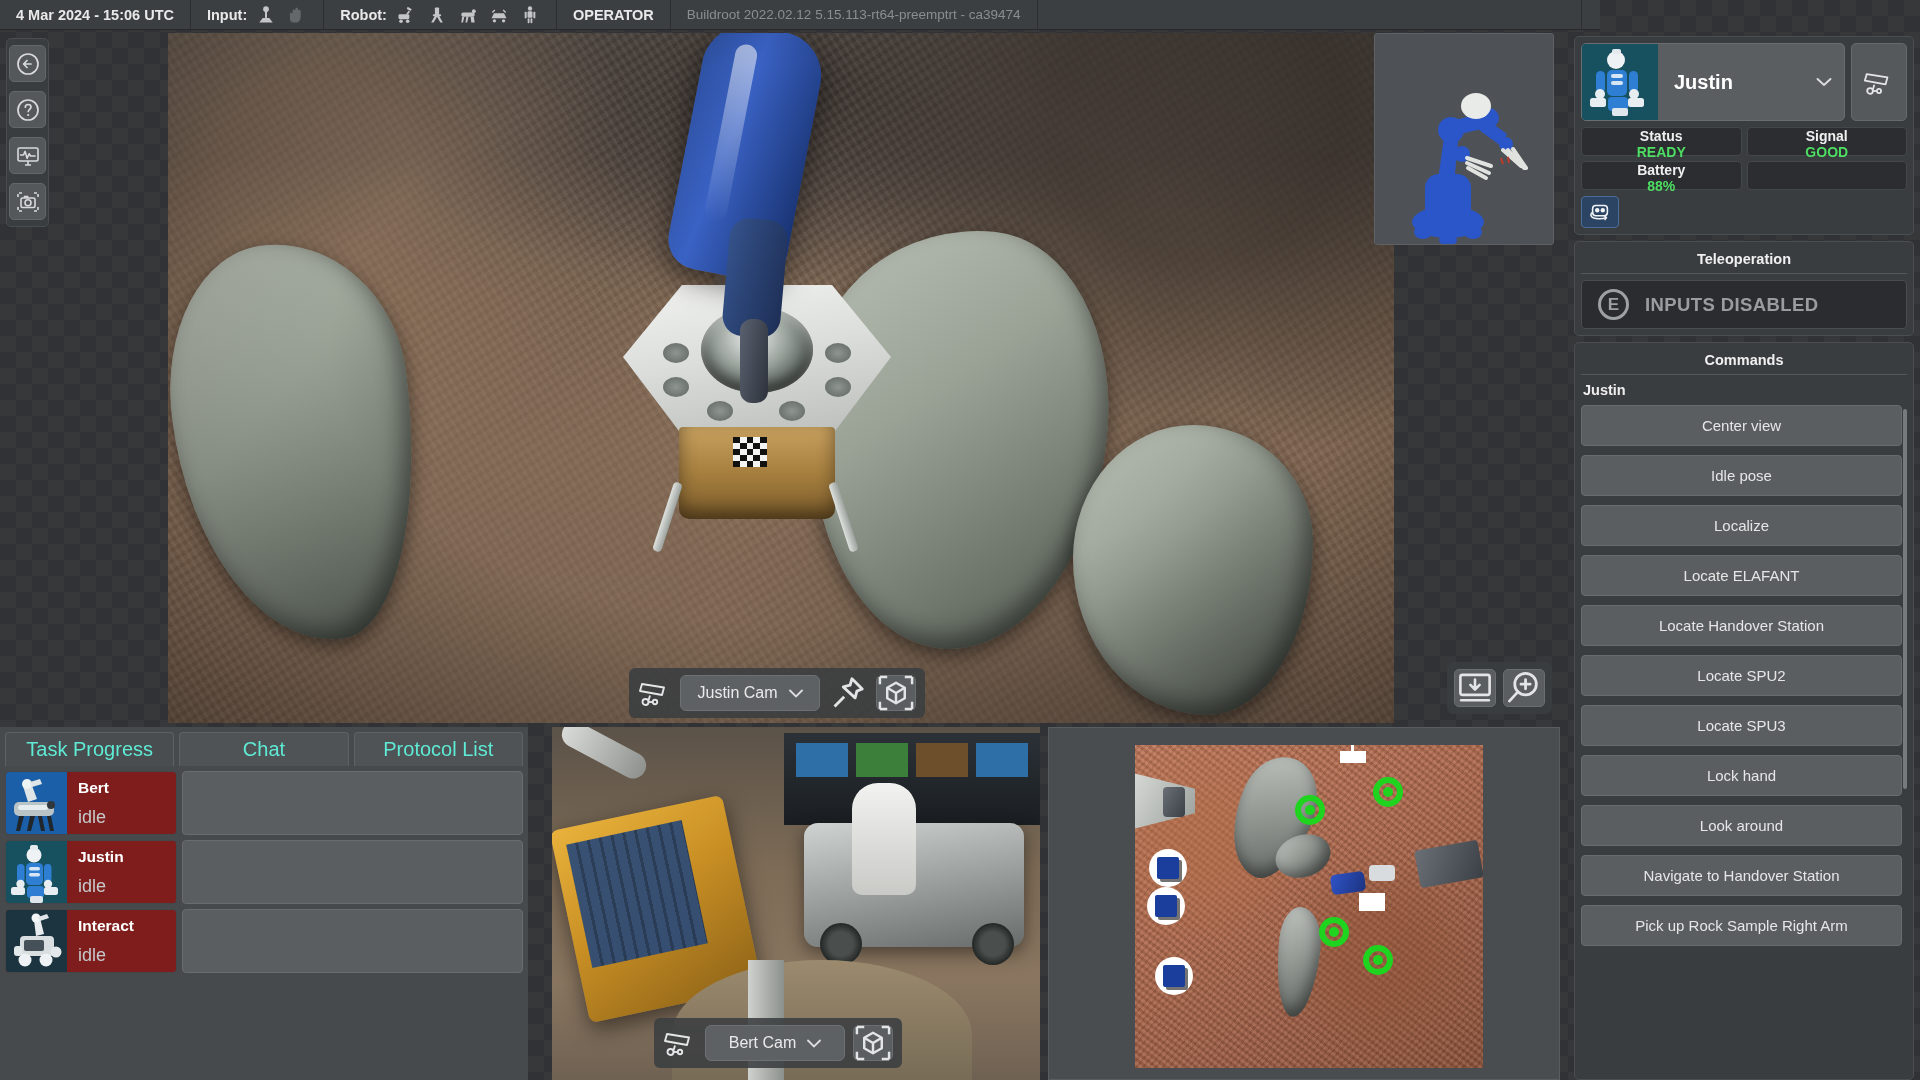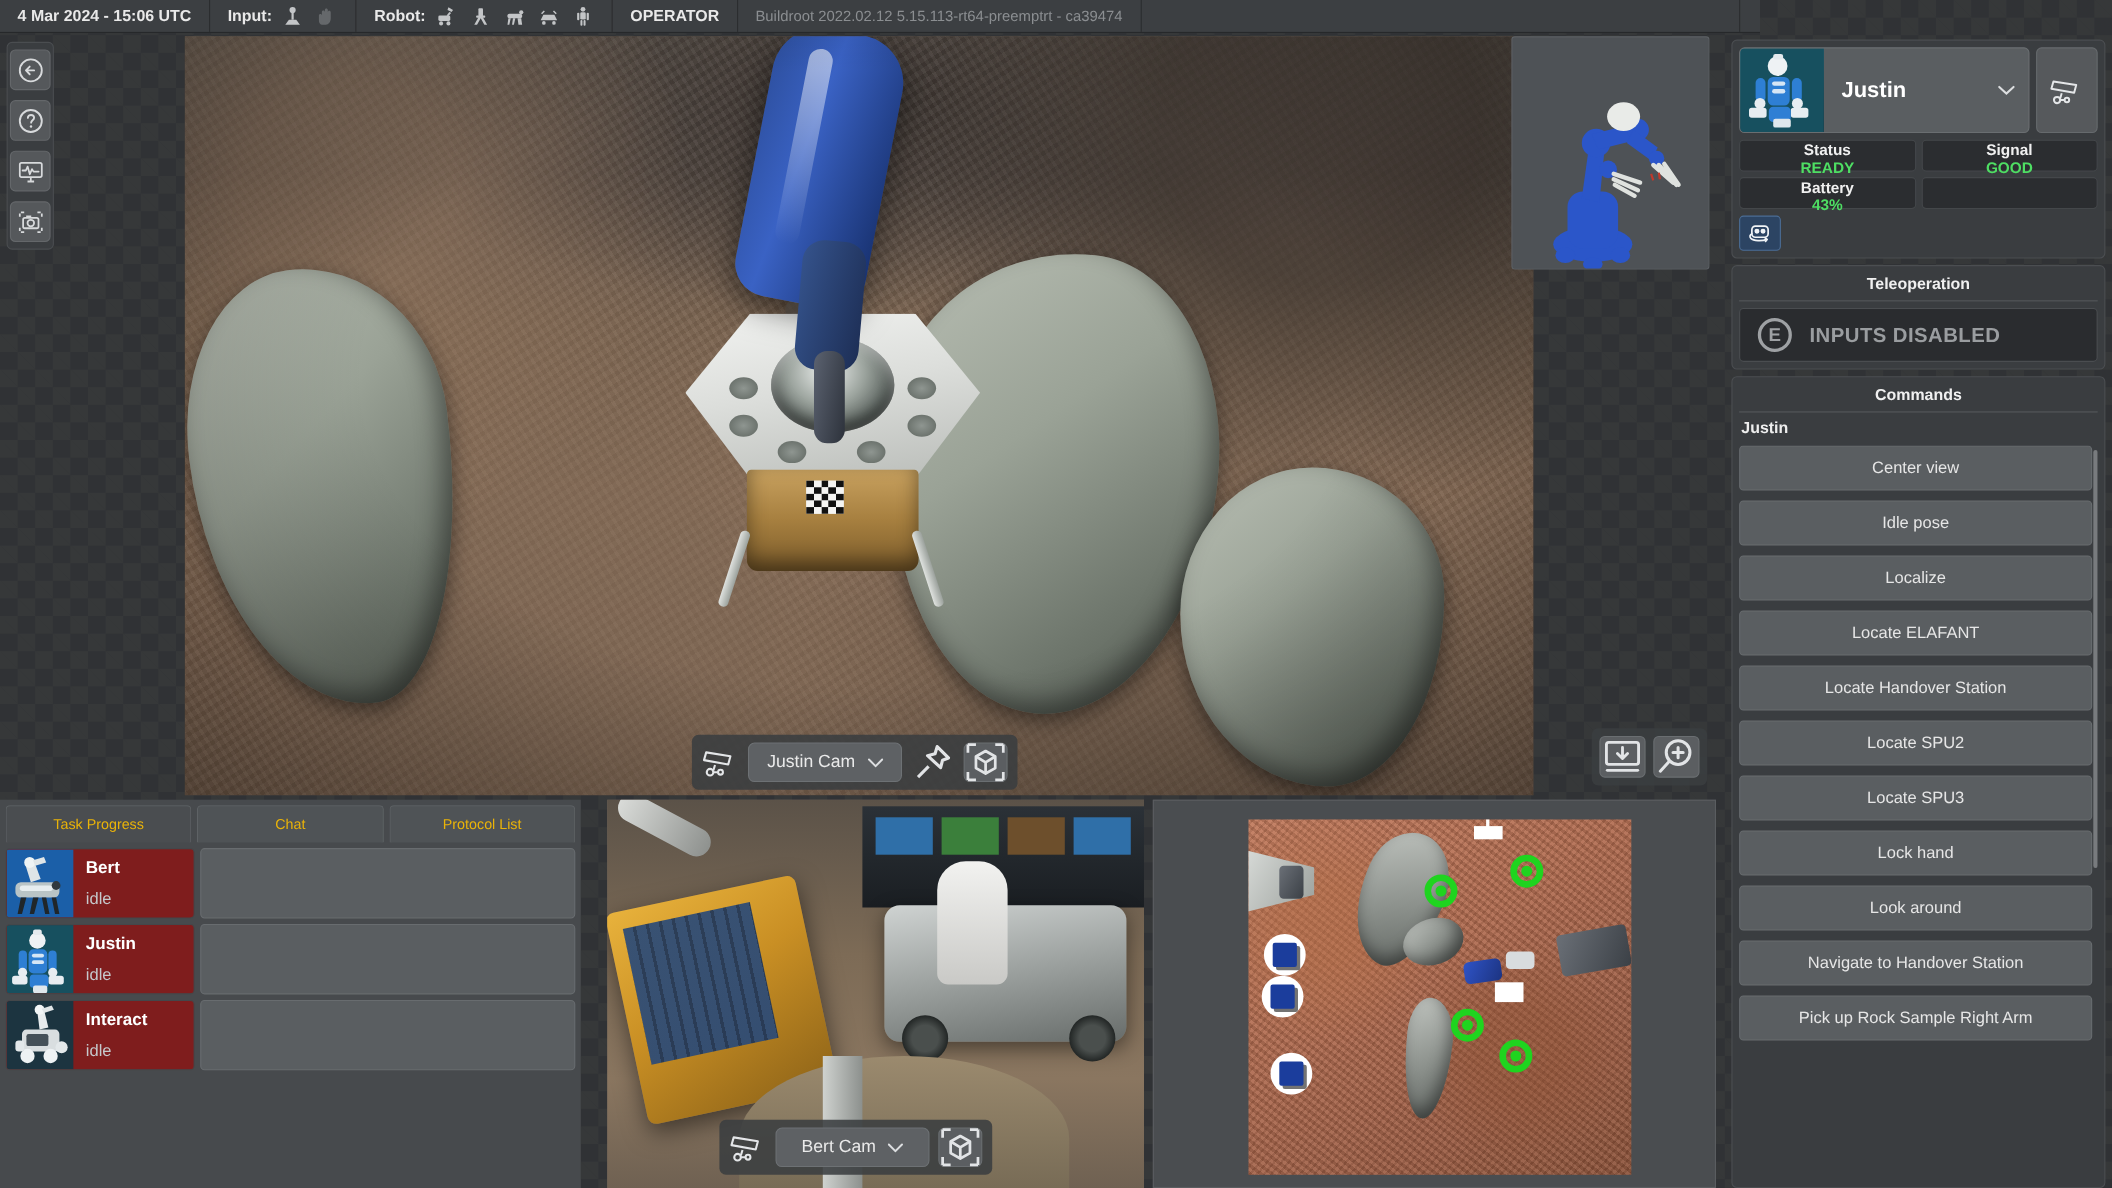--- a/index.html
+++ b/index.html
@@ -230,33 +230,33 @@
   
   .taskpanel {
     position: absolute; left: 0; top: 727px; width: 528px; height: 353px;
     background: #474a4d;
   }
   .tabs { display: flex; gap: 5px; padding: 5px 5px 0 5px; }
   .tab {
     flex: 1; height: 34px; border-radius: 4px 4px 0 0;
     background: #4f5356; border: 1px solid #5e6265; border-bottom: none;
     display: flex; align-items: center; justify-content: center;
-    font-size: 13px; color: #eab308;
+    font-size: 20px; color: #5eead4;
   }
   .tab.active { background: #4a4d50; }
   .rows { padding: 5px; display: flex; flex-direction: column; gap: 5px; }
   .row { display: flex; gap: 5px; height: 64px; }
   .row-left {
     width: 172px; display: flex; align-items: center; gap: 11px;
     background: #7f1d1d; border: 1px solid #44474a; border-radius: 4px; overflow: hidden;
   }
   .row-av { width: 61px; height: 100%; flex: 0 0 61px; position: relative; overflow: hidden; }
   .row-meta { display: flex; flex-direction: column; justify-content: center; }
   .row-name { font-size: 15.5px; font-weight: bold; color: #fff; }
-  .row-state { font-size: 15px; color: #c6c9cc; margin-top: 10px; }
+  .row-state { font-size: 18px; color: #c6c9cc; margin-top: 10px; }
   .row-bar { flex: 1; background: #5a5e61; border: 1px solid #686c6f; border-radius: 4px; }
 
   
   .bertcam {
     position: absolute; left: 552px; top: 727px; width: 488px; height: 353px;
     overflow: hidden; background: #6d6258;
   }
   .bert-scene { position: absolute; inset: 0;
     background: linear-gradient(180deg,#5b5248 0%, #7d6b56 40%, #8a7660 72%, #6f6152 100%); }
   .bert-rover {
@@ -662,21 +662,21 @@
         <div class="stat">
           <span class="k">Status</span>
           <span class="v">READY</span>
         </div>
         <div class="stat">
           <span class="k">Signal</span>
           <span class="v">GOOD</span>
         </div>
         <div class="stat">
           <span class="k">Battery</span>
-          <span class="v">43%</span>
+          <span class="v">88%</span>
         </div>
         <div class="stat empty">
           <span class="k"></span>
         </div>
       </div>
 
       <div class="reset-btn">
         <svg viewBox="0 0 26 26" width="24" height="24" fill="none" stroke="#f0f3f6" stroke-width="1.7" stroke-linecap="round" stroke-linejoin="round">
           <rect x="5" y="6" width="16" height="11" rx="3.5"></rect>
           <circle cx="10" cy="11" r="1.6" fill="#f0f3f6"></circle>

